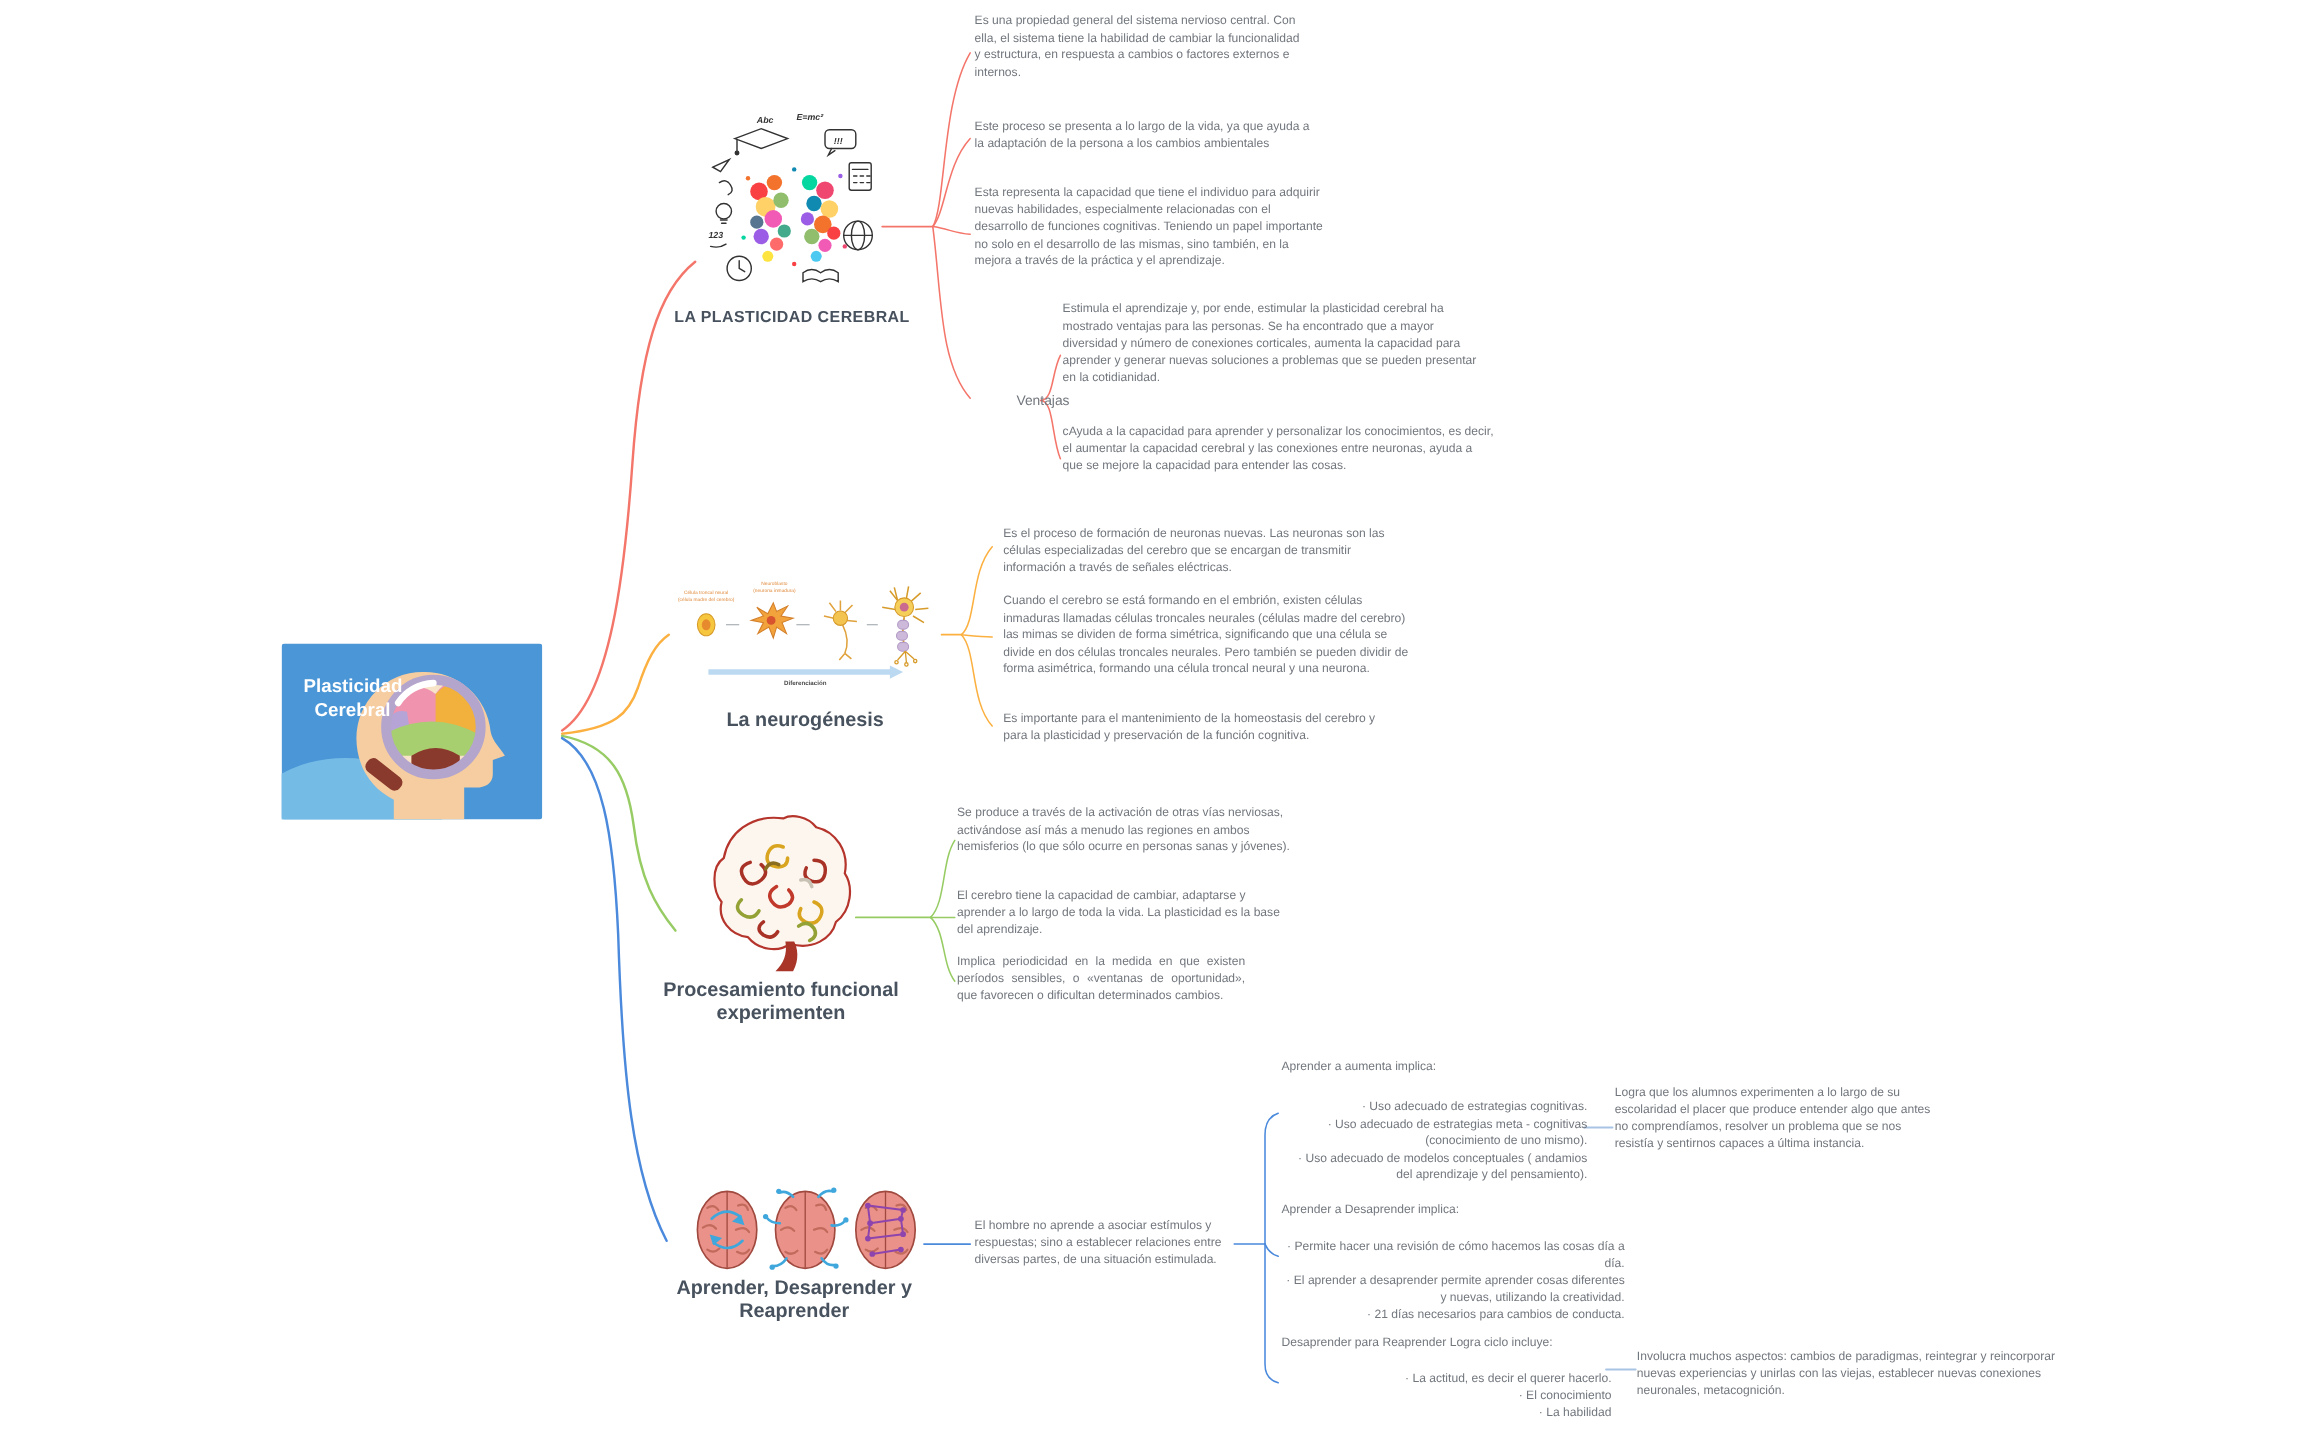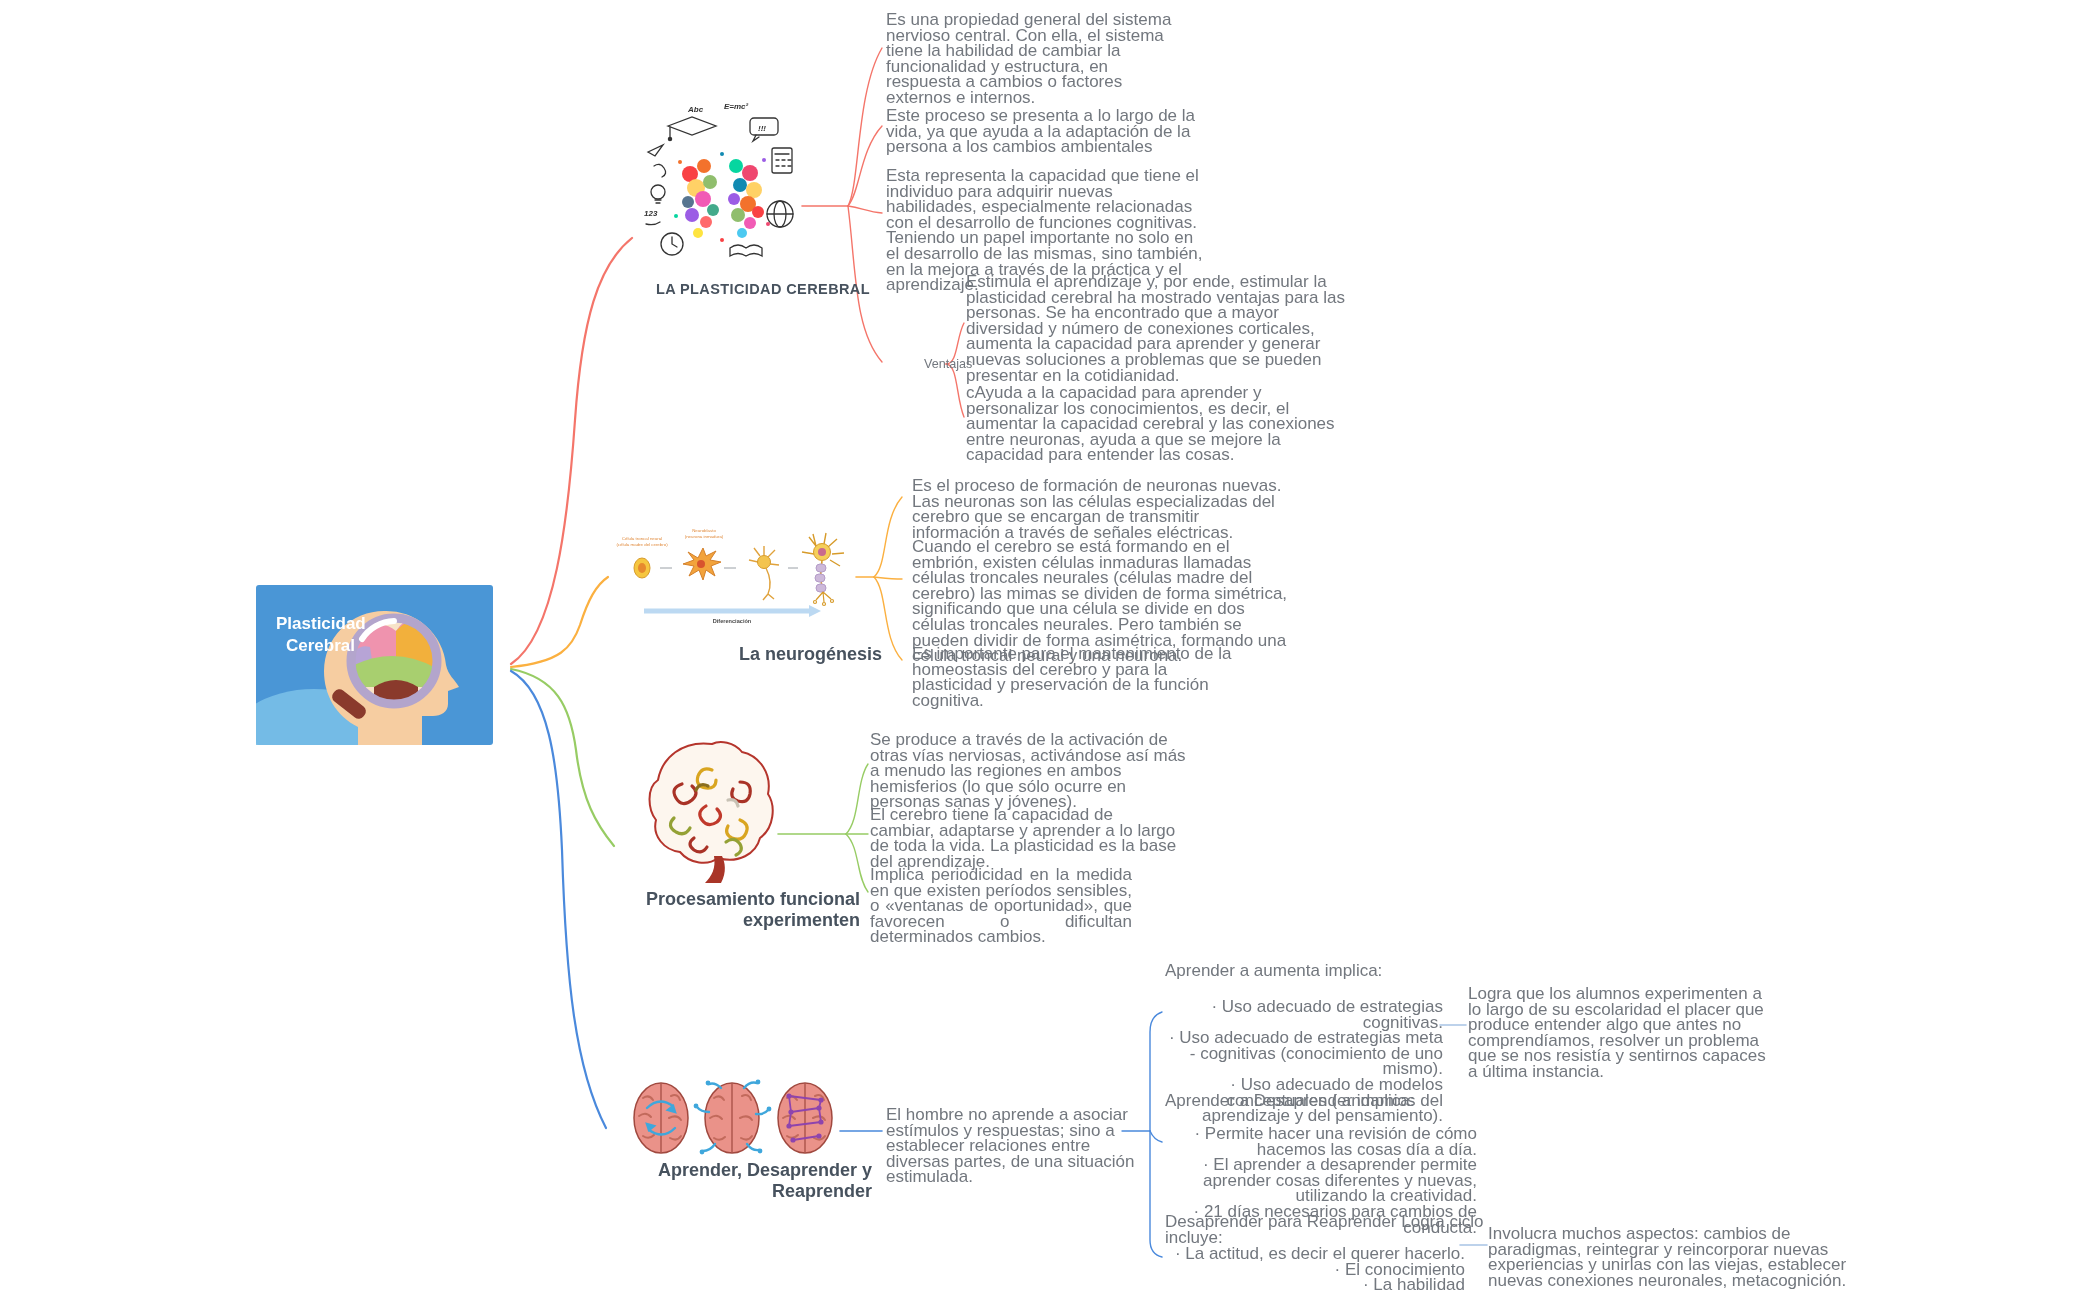--- a/index.html
+++ b/index.html
@@ -1,23 +1,23 @@
 <!DOCTYPE html>
 <html><head>
 <meta charset="utf-8">
 <style>
   html,body{margin:0;padding:0;background:#ffffff;}
   #canvas{position:relative;width:2100px;height:1300px;background:#ffffff;
           font-family:"Liberation Sans",sans-serif;overflow:hidden;}
   .abs{position:absolute;}
   svg{display:block;}
-  .note{position:absolute;color:#72777e;font-size:17px;line-height:15.6px;}
+  .note{position:absolute;color:#72777e;font-size:11px;line-height:15.6px;}
   .note.justify{text-align:justify;}
   .prewrap{white-space:pre-line;text-align:right;}
-  .topic-title{position:absolute;color:#47525e;font-weight:bold;text-align:right;}
+  .topic-title{position:absolute;color:#47525e;font-weight:bold;text-align:center;}
   .t-upper{font-size:14.5px;letter-spacing:.4px;}
   .t-big{font-size:18px;line-height:21px;}
   .sub-label{position:absolute;color:#72777e;font-size:12.6px;margin-left:36px;}
   .central-label{font:700 17px "Liberation Sans",sans-serif;fill:#ffffff;}
   .tinylab{font:400 4.4px "Liberation Sans",sans-serif;fill:#e08a3c;}
   .arrlab{font:700 5.6px "Liberation Sans",sans-serif;fill:#4a4a4a;}
   .doodletxt{font:italic 700 8px "Liberation Sans",sans-serif;fill:#333;}
 </style>
 </head>
 <body>

